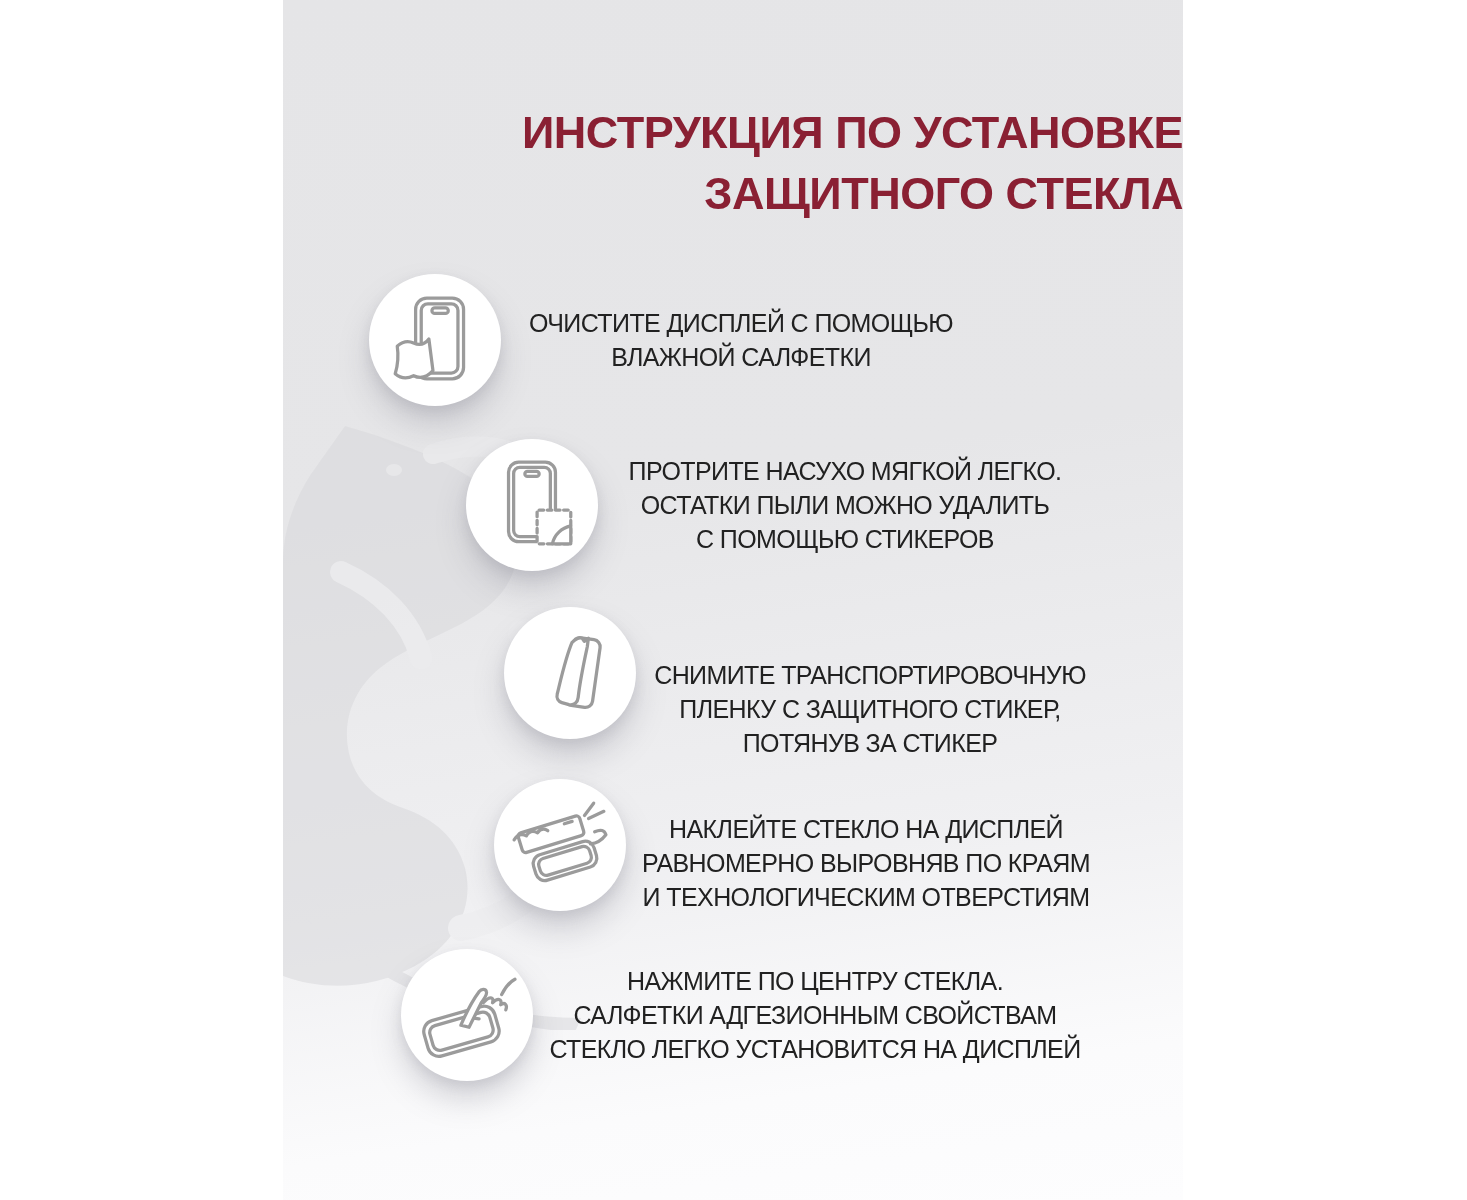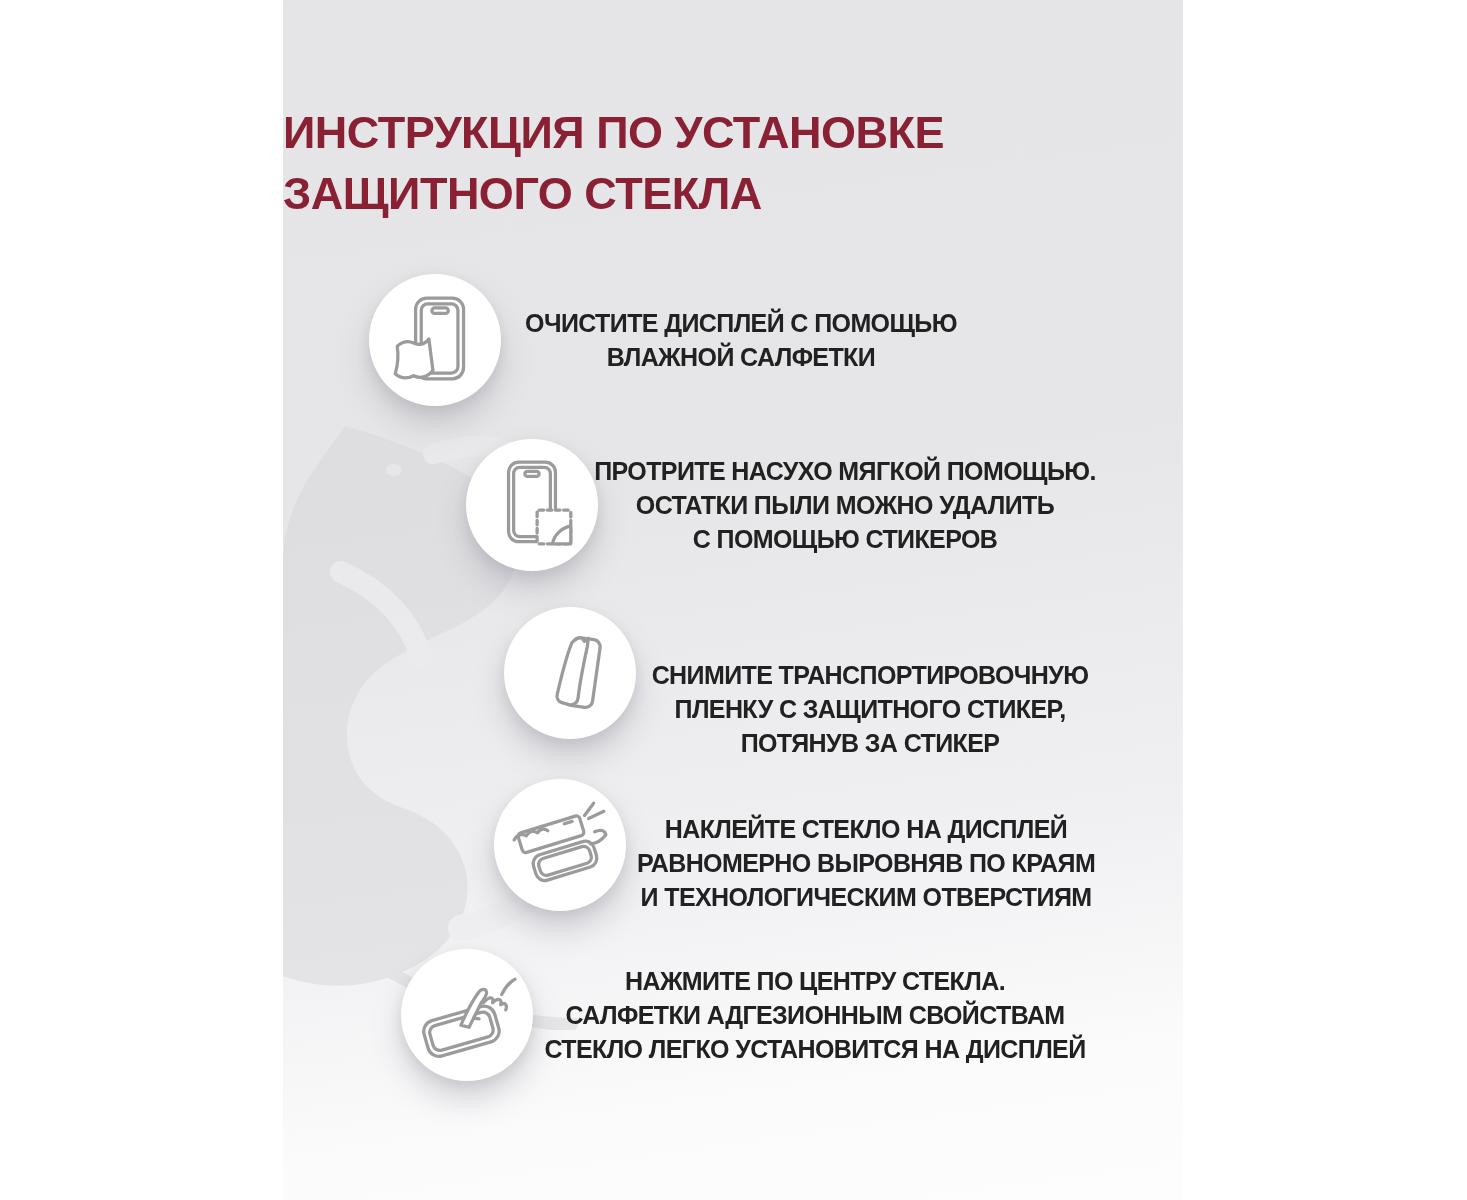--- a/index.html
+++ b/index.html
@@ -16,21 +16,21 @@
     background:linear-gradient(172deg,#e5e5e7 0%,#e6e6e8 40%,#f0f0f2 70%,#fbfbfc 88%,#fdfdfe 100%);
     overflow:hidden;
   }
   .watermark{
     position:absolute;left:0;top:420px;
     width:430px;height:610px;
     pointer-events:none;
   }
   .title{
     position:absolute;top:102px;left:0;width:100%;
-    text-align:left;
+    text-align:right;
     color:#8a2033;
     font-weight:700;
     font-size:45px;
     line-height:61px;
     letter-spacing:-0.5px;
   }
   .step-circle{
     position:absolute;
     width:132px;height:132px;
     border-radius:50%;
@@ -39,21 +39,21 @@
     display:flex;align-items:center;justify-content:center;
   }
   .step-circle svg{width:102px;height:102px;}
   .ic{stroke:#9b9b9b;stroke-width:3.2;fill:none;stroke-linecap:round;stroke-linejoin:round;}
   .ic-fill{stroke:#9b9b9b;stroke-width:3.2;fill:#ffffff;stroke-linecap:round;stroke-linejoin:round;}
   .step-text{
     position:absolute;
     width:640px;
     text-align:center;
     color:#212121;
-    font-weight:700;
+    font-weight:400;
     font-size:25px;
     line-height:34px;
     letter-spacing:-0.6px;
   }
 </style>
 </head>
 <body>
 
 <div class="page">
   <div class="canvas">
@@ -90,21 +90,21 @@
     <div class="step-circle" style="left:183px;top:439px;">
       <svg viewBox="0 0 100 100">
         <rect class="ic" x="27" y="8" width="46" height="78" rx="10"></rect>
         <rect class="ic" x="32" y="13" width="36" height="68" rx="6"></rect>
         <rect class="ic" x="43" y="17" width="14" height="5" rx="2.5"></rect>
         <rect class="ic-fill" x="55" y="55" width="33" height="33" rx="2" stroke-dasharray="4.5 3.5"></rect>
         <path class="ic-fill" d="M70,88 C72,79 79,72.5 88,70.5 L88,88 Z"></path>
       </svg>
     </div>
     <div class="step-text" style="left:242px;top:454px;">
-      <div>ПРОТРИТЕ НАСУХО МЯГКОЙ ПОМОЩЬЮ.</div>
+      <div>ПРОТРИТЕ НАСУХО МЯГКОЙ ЛЕГКО.</div>
       <div>ОСТАТКИ ПЫЛИ МОЖНО УДАЛИТЬ</div>
       <div>С ПОМОЩЬЮ СТИКЕРОВ</div>
     </div>
 
     <div class="step-circle" style="left:221px;top:607px;">
       <svg viewBox="0 0 100 100">
         <rect class="ic" x="49" y="16" width="27" height="67" rx="7" transform="rotate(8 62 49)"></rect>
         <path class="ic-fill" d="M52,20 C56,16.5 60,15 62,16 L64,19 L68,16 L67,24 C64,38 60,56 58,74 C57.5,79 54,82 49,81 L42,79 C38.5,78 36.5,74.5 37.5,70.5 C42,52 46,34 52,20 Z"></path>
       </svg>
     </div>

